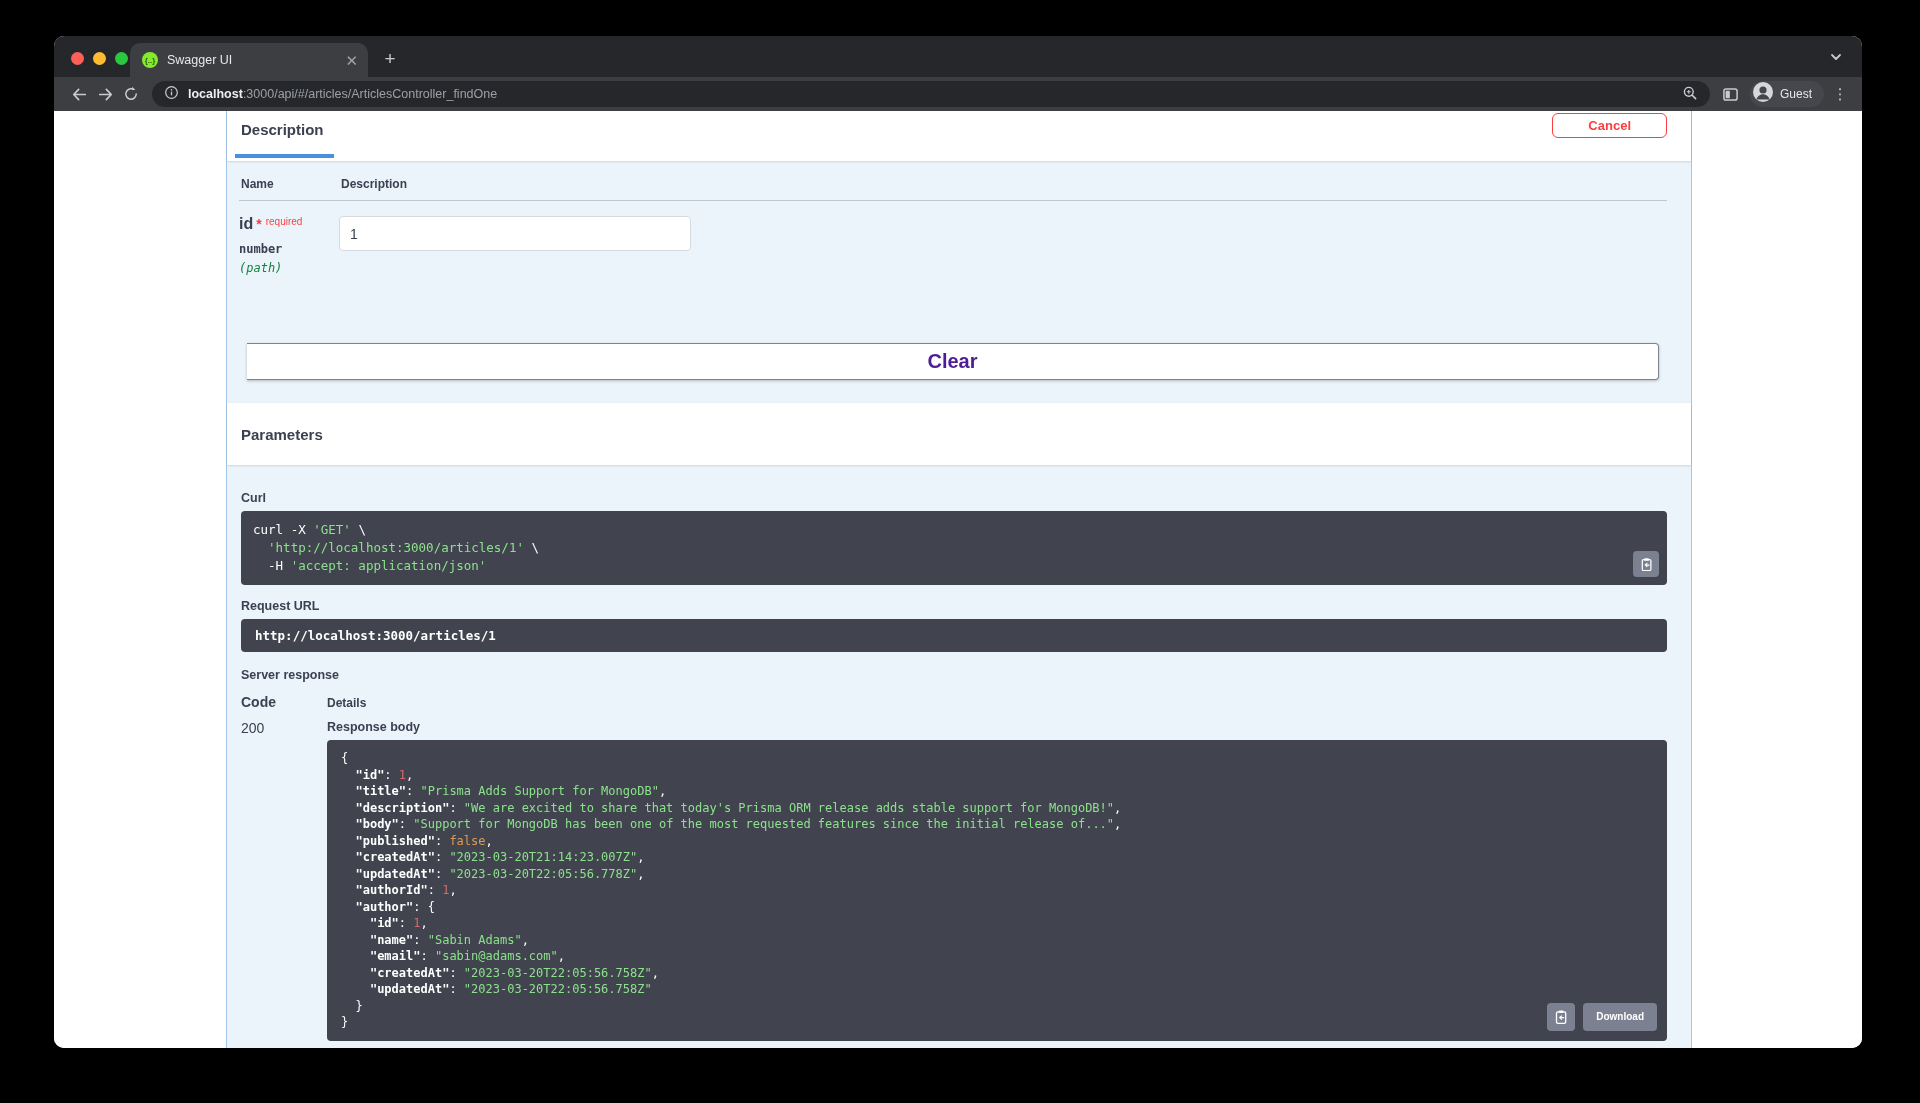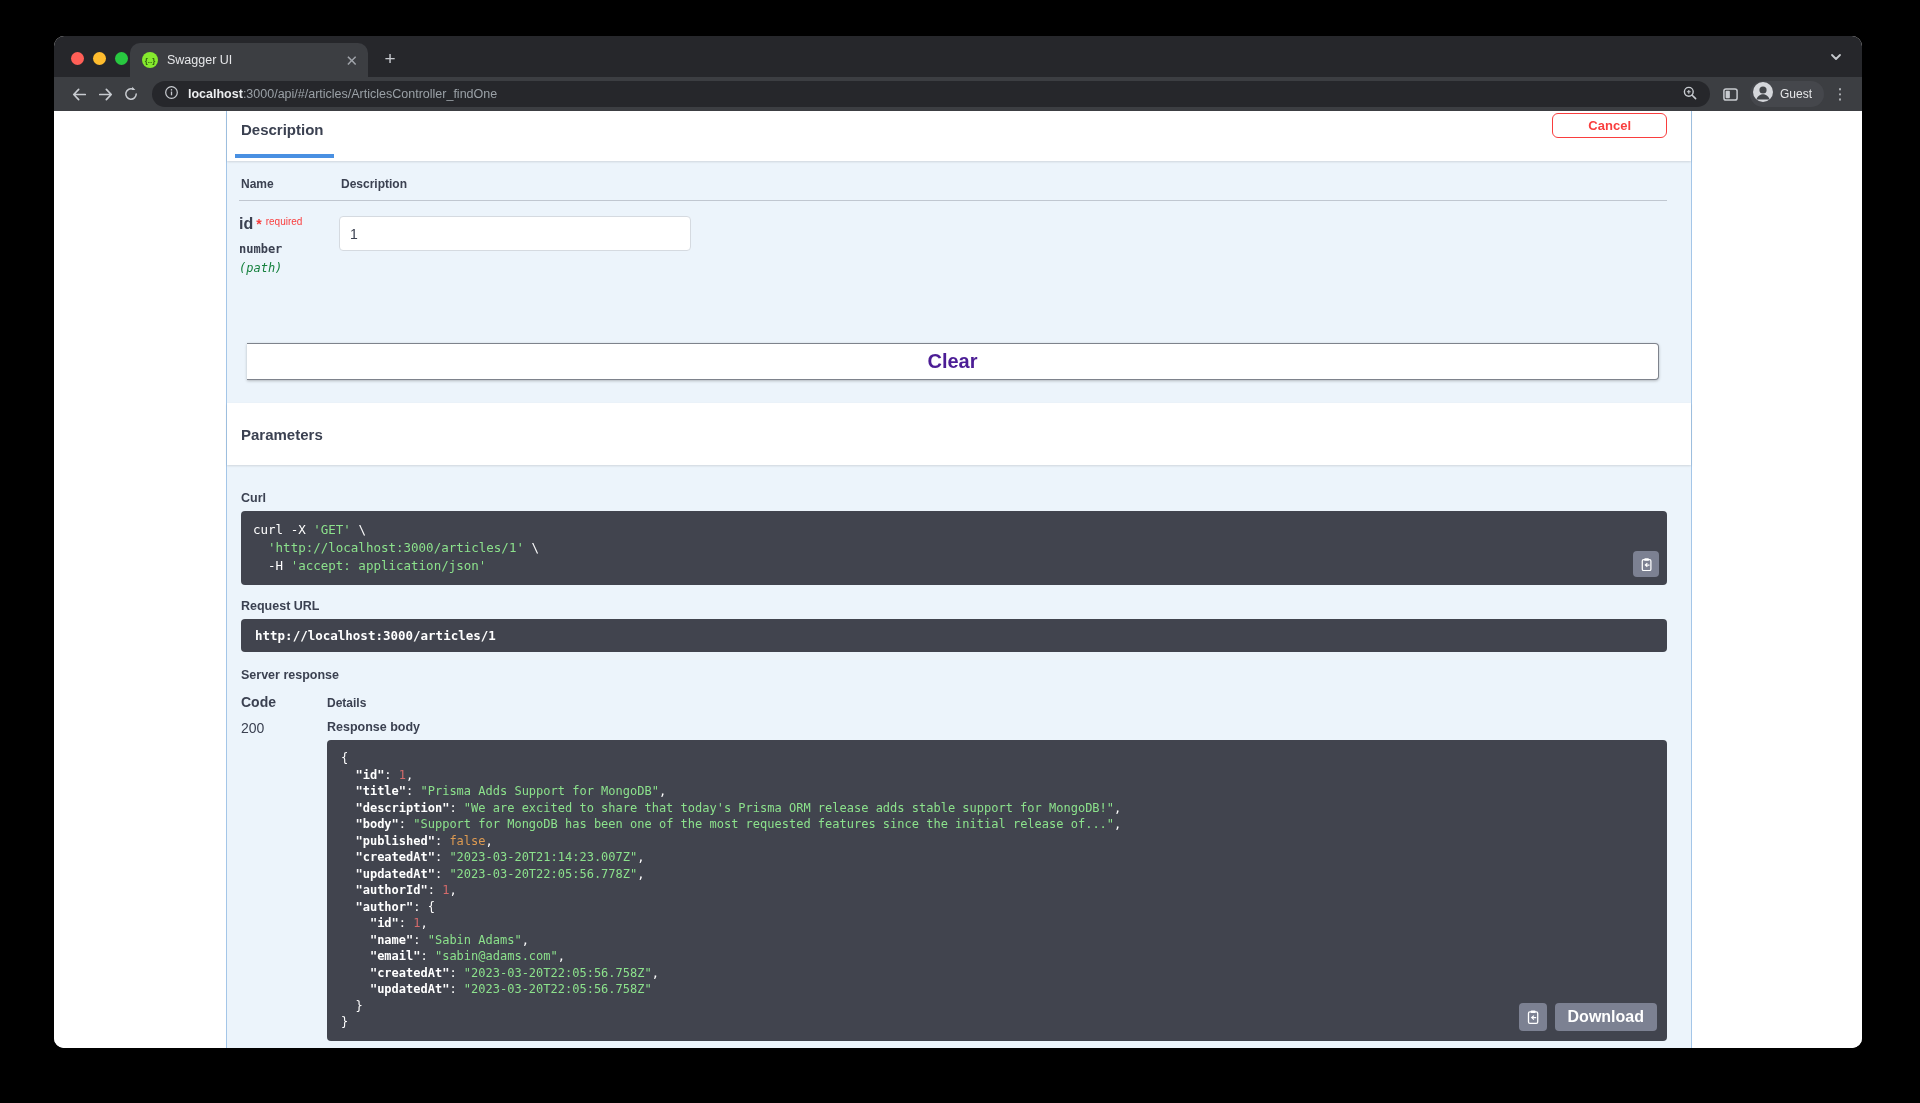--- a/index.html
+++ b/index.html
@@ -102,21 +102,21 @@
   .jn { color:var(--code-number-red,#d36a6a); }
   .jb { color:var(--code-bool-orange,#de9b52); }
 
   .copy-btn { position:absolute; right:8px; bottom:8px; width:26px; height:26px;
               background:var(--gray-button,#7c8192); border:none; border-radius:4px;
               display:flex; align-items:center; justify-content:center; }
   .block-controls { position:absolute; right:10px; bottom:10px; display:flex; gap:8px; }
   .copy-btn2 { position:static; width:28px; height:28px; background:var(--gray-button,#7c8192);
                border:none; border-radius:4px; display:flex; align-items:center; justify-content:center; }
   .download-btn { height:28px; padding:0 13px; background:var(--gray-button,#7c8192); color:#fff;
-                  font-size:16px; font-weight:bold; border:none; border-radius:4px;
+                  font-size:10px; font-weight:bold; border:none; border-radius:4px;
                   font-family:"Liberation Sans",sans-serif;text-align:center; }
 </style>
 </head>
 <body>
 
 <div class="stage">
   <div class="window">
 
     <div class="tabstrip">
       <div class="traffic">

